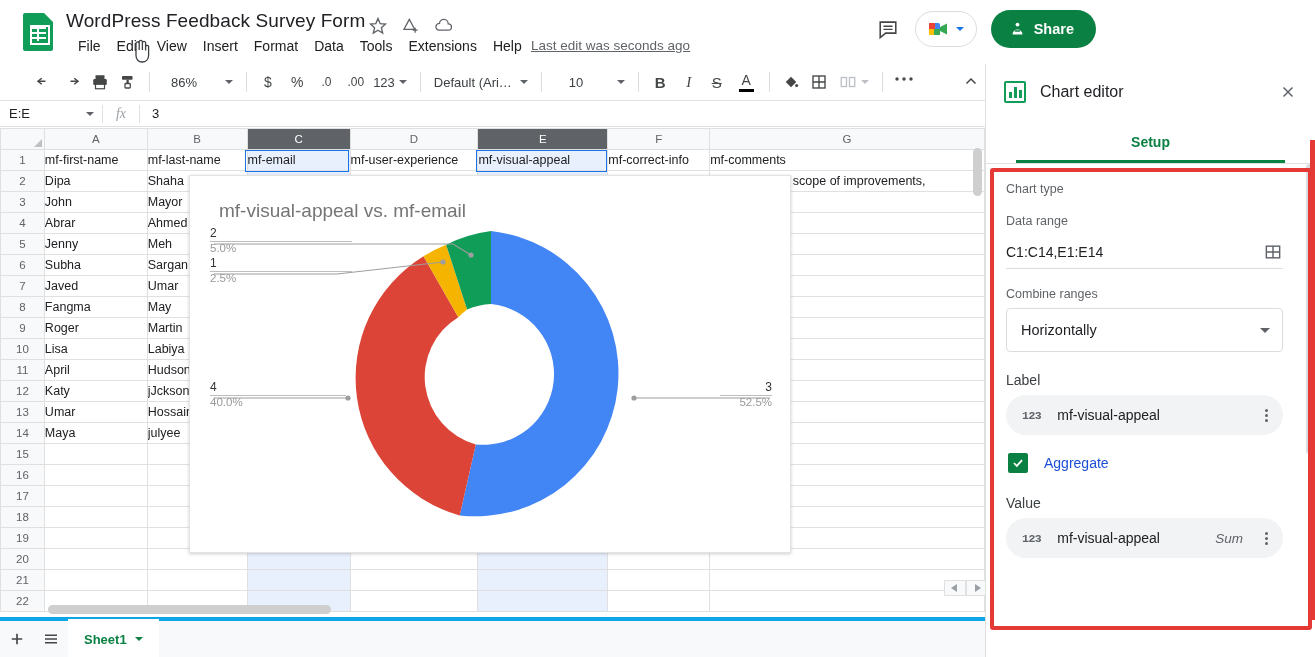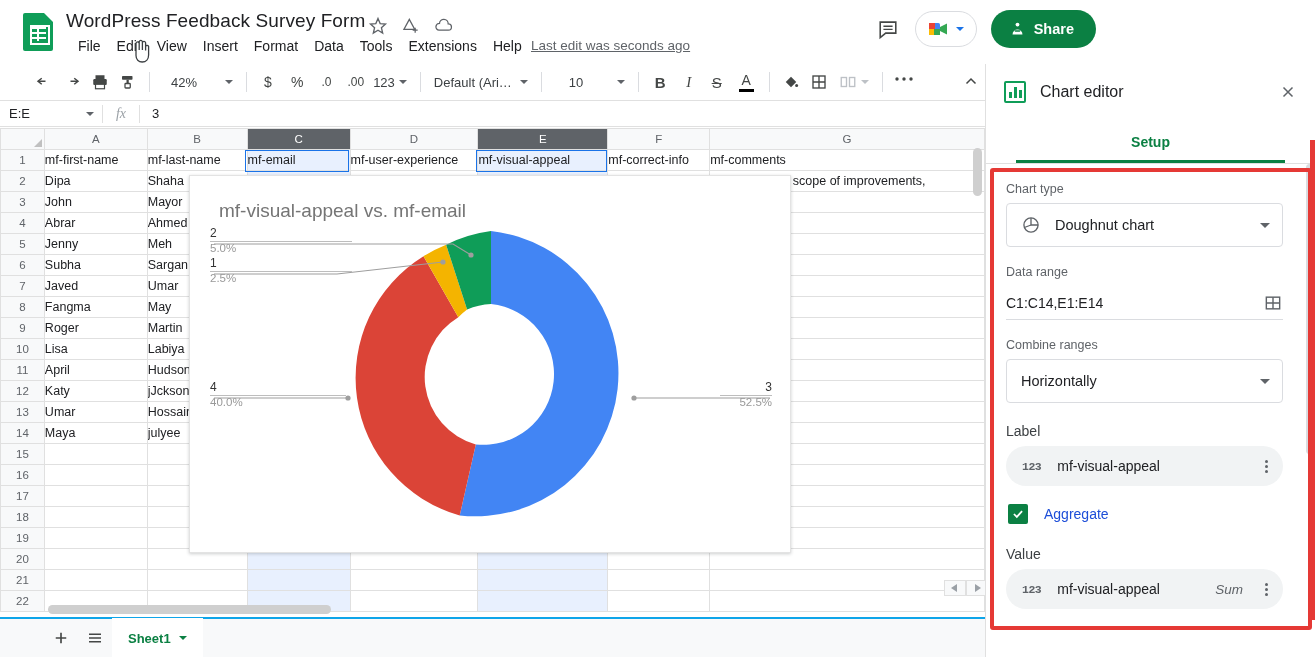--- a/index.html
+++ b/index.html
@@ -140,21 +140,21 @@
   .ann .v { color: #333; font-size: 12px; }
   .ann .p { color: #999; font-size: 11.5px; }
   .ann-line { border-bottom: 1px solid #bdbdbd; }
   .hscroll-thumb { position: absolute; left: 48px; top: 605px; width: 283px; height: 9px; background: #cfcfcf; border-radius: 5px; }
   .vscroll-thumb { position: absolute; right: 333px; top: 148px; width: 9px; height: 48px; background: #cfcfcf; border-radius: 5px; z-index: 4;}
   .arrow-box { position: absolute; top: 580px; width: 22px; height: 16px; display: flex; align-items: center; justify-content: center; background: #f8f9fa; border: 1px solid #e0e0e0; }
 
   
   .bottombar {
     position: absolute; left: 0; bottom: 0; width: 1315px; height: 40px; background: #f8f9fa;
-    border-top: 2px solid #0ea5e9; display: flex; align-items: center; padding-left: 44px; gap: 0;
+    border-top: 4px solid #0ea5e9; display: flex; align-items: center; gap: 0;
   }
   .bb-btn { width: 34px; height: 34px; display: flex; align-items: center; justify-content: center; color: #444746; cursor: pointer; }
   .sheet-tab {
     height: 40px; background: #fff; display: flex; align-items: center; gap: 8px;
     padding: 0 16px; font-size: 13px; color: #0b8043; font-weight: bold; cursor: pointer;
   }
   .sum-pill {
     position: absolute; right: 64px; bottom: 3px; height: 28px; background: #fff;
     border: 1px solid #dadce0; border-radius: 4px; display: flex; align-items: center; gap: 8px;
     padding: 0 10px; font-size: 12.5px; color: #5f6368;
@@ -321,21 +321,21 @@
     </span>
     <span class="tb-btn">
       <svg width="18" height="18" viewBox="0 0 24 24" fill="#444746">
           <rect x="4" y="4" width="14" height="5" rx="1"></rect>
           <rect x="10" y="9" width="3" height="5"></rect>
           <rect x="8" y="14" width="7" height="6" rx="1" fill="none" stroke="#444746" stroke-width="1.7"></rect>
         </svg>
     </span>
     <div class="tb-sep"></div>
     <span class="tb-dd">
-      <span class="tb-zoom">42%</span>
+      <span class="tb-zoom">86%</span>
       <span class="caret"></span>
     </span>
     <div class="tb-sep"></div>
     <span class="tb-btn" style="padding:0 9px">$</span>
     <span class="tb-btn" style="padding:0 9px">%</span>
     <span class="tb-btn" style="padding:0 7px;font-size:12px">
       <span>.0</span>
     </span>
     <span class="tb-btn" style="padding:0 7px;font-size:12px">
       <span>.00</span>
@@ -742,29 +742,20 @@
         <svg width="18" height="18" viewBox="0 0 24 24" fill="none" stroke="#5f6368" stroke-width="2">
             <path d="M6 6 L18 18 M18 6 L6 18"></path>
           </svg>
       </span>
     </div>
     <div class="ed-tabs">
       <div class="ed-tab active">Setup</div>
     </div>
     <div class="ed-body">
       <div class="fld-label">Chart type</div>
-      <div class="select-box">
-        <svg width="20" height="20" viewBox="0 0 24 24" fill="none" stroke="#5f6368" stroke-width="1.6">
-          <circle cx="12" cy="12" r="8.5"></circle>
-            <path d="M12 3.5 v8.5 h8.5"></path>
-            <path d="M12 12 L4 15"></path>
-        </svg>
-        <span>Doughnut chart</span>
-        <span class="sel-caret"></span>
-      </div>
 
       <div class="fld-label" style="margin-top:18px">Data range</div>
       <div class="range-row">
         <span>C1:C14,E1:E14</span>
         <span class="gico">
           <svg width="20" height="20" viewBox="0 0 24 24" fill="none" stroke="#5f6368" stroke-width="1.7">
               <rect x="4" y="5" width="16" height="14"></rect>
               <path d="M4 12 h16 M12 5 v14"></path>
             </svg>
         </span>

